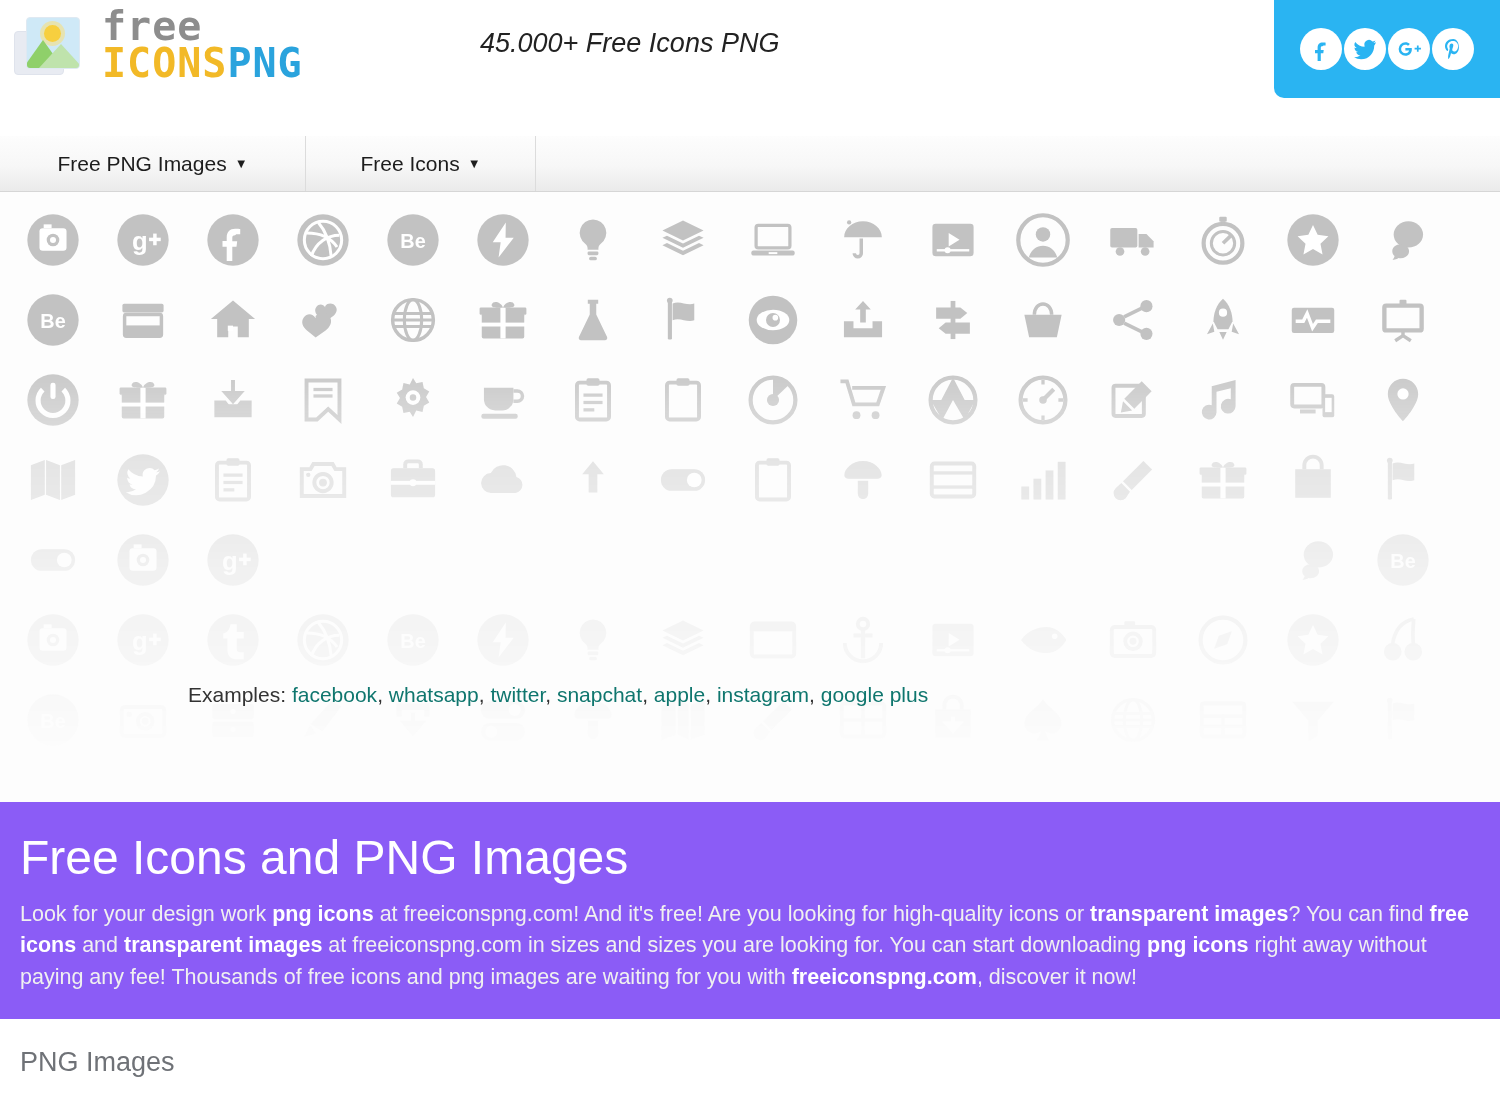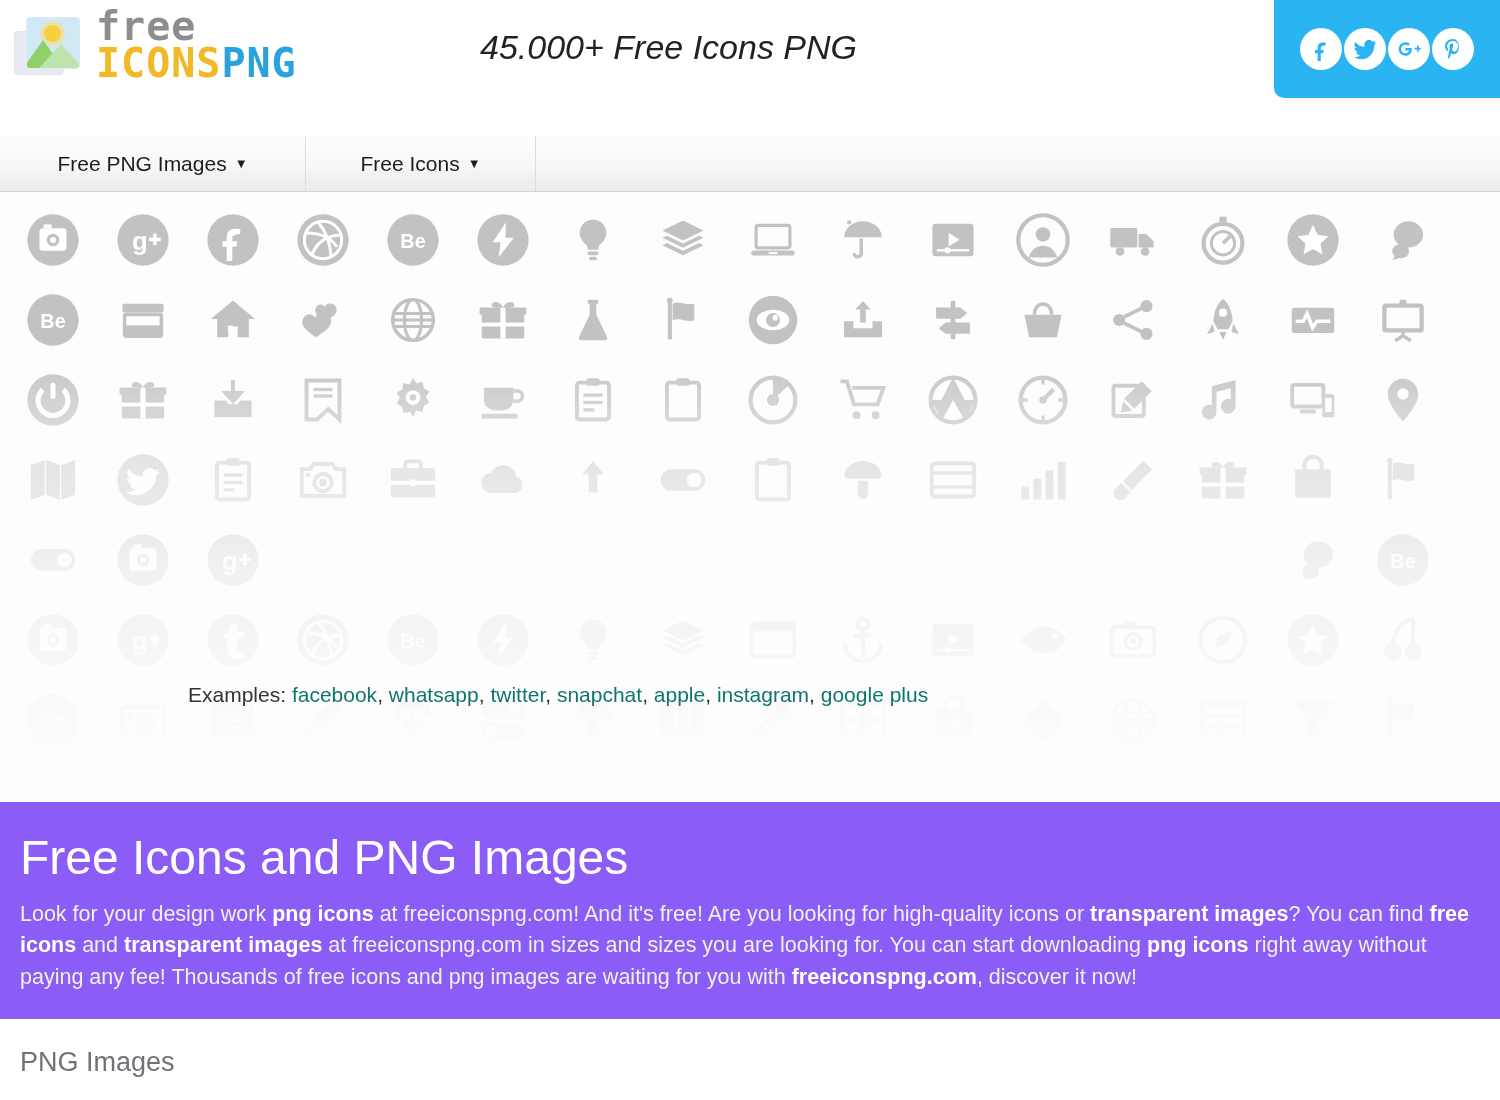--- a/index.html
+++ b/index.html
@@ -16,20 +16,21 @@
     position: relative;
     width: 1500px;
     height: 136px;
     background: #ffffff;
   }
   .logo-block {
     position: absolute;
     left: 8px; top: 8px;
     display: flex;
     align-items: center;
+    gap: 6px;
   }
   .logo-mark {
     position: relative;
     width: 78px; height: 72px;
     flex: none;
   }
   .logo-frame-back {
     position: absolute;
     left: 6px; top: 22px;
     width: 50px; height: 44px;
@@ -89,21 +90,21 @@
     font-family: "DejaVu Sans Mono", monospace;
     display: block;
     white-space: nowrap;
   }
   .logo-icons { color: #f2b927; }
   .logo-png   { color: #2aa3dd; }
 
   .header-title {
     position: absolute;
     left: 480px; top: 28px;
-    font-size: 34px;
+    font-size: 27px;
     font-style: italic;
     color: #222;
     white-space: nowrap;
   }
 
   .social-panel {
     position: absolute;
     right: 0; top: 0;
     width: 226px; height: 98px;
     background: #2ab4f2;

